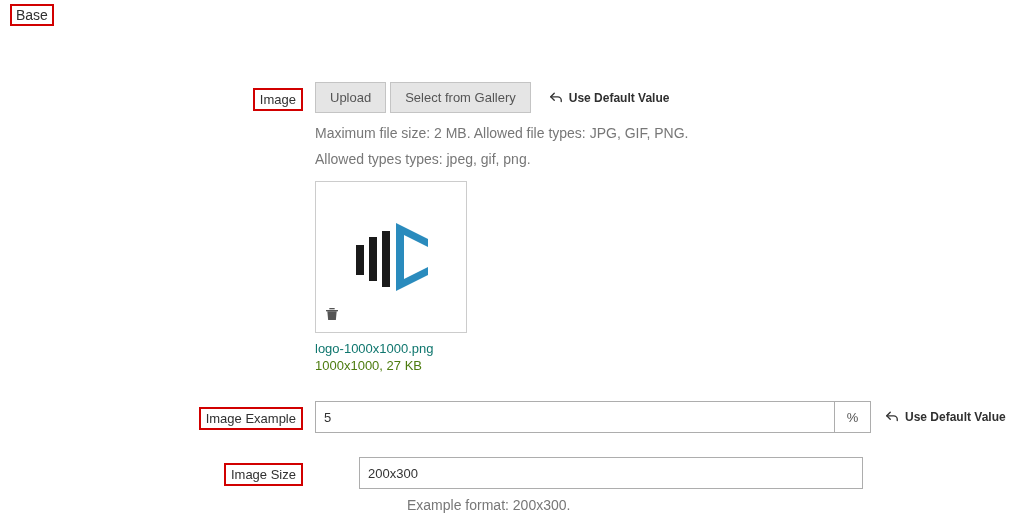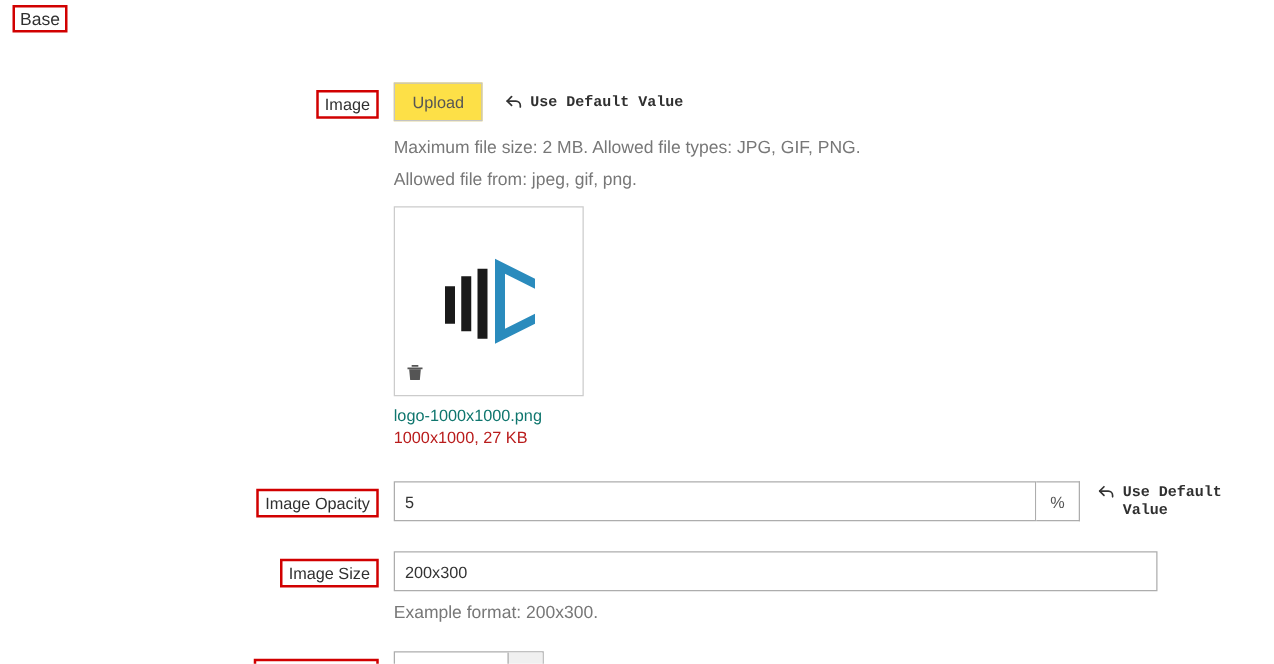--- a/index.html
+++ b/index.html
@@ -39,37 +39,36 @@
     font-size: 13px;
     color: #303030;
   }
   .value-col {
     flex: 1;
     display: flex;
     flex-direction: column;
     align-items: flex-start;
   }
   .btn {
-    background: #fde047;
+    background: #e5e5e5;
     border: 1px solid #c4c4c4;
     color: #555;
     font-size: 13px;
     padding: 7px 14px;
     cursor: pointer;
     margin-right: 4px;
   }
 
   .use-default {
     display: inline-flex;
-    align-items: flex-start;
+    align-items: center;
     margin-left: 14px;
     font-size: 12px;
     color: #303030;
     cursor: pointer;
-    font-family: Liberation Mono, monospace;
   }
   .use-default svg { margin-right: 6px; }
   .use-default-text { font-weight: 600; font-size: 12px; }
 
   .helper {
     font-size: 14px;
     color: #777;
     margin-top: 10px;
   }
   .helper.first { margin-top: 12px; }
@@ -85,21 +84,21 @@
     justify-content: center;
     background: #fff;
   }
   .trash {
     position: absolute;
     left: 8px;
     bottom: 6px;
     cursor: pointer;
   }
   .filename { font-size: 13px; color: #0f766e; margin-top: 8px; }
-  .filemeta { font-size: 13px; color: #b91c1c; margin-top: 2px; }
+  .filemeta { font-size: 13px; color: #4d7c0f; margin-top: 2px; }
 
   .text-input {
     width: 555px;
     height: 32px;
     border: 1px solid #adadad;
     padding: 0 8px;
     font-size: 13px;
     color: #333;
   }
   .input-with-suffix {
@@ -149,39 +148,40 @@
 <body>
 
 <div class="container">
 
   <div style="margin-left:0;">
     <span class="hl">
       <span class="section-title">Base</span>
     </span>
   </div>
 
-  <div class="form-row" style="margin-top:40px;">
+  <div class="form-row" style="margin-top:56px;">
     <div class="label-col">
       <span class="hl-fit">
         <span class="label-text">Image</span>
       </span>
     </div>
     <div class="value-col">
       <div class="button-row">
         <button class="btn">Upload</button>
+        <button class="btn">Select from Gallery</button>
         <span class="use-default">
           <svg width="14" height="14" viewBox="0 0 24 24" fill="none" stroke="#333" stroke-width="2.3" stroke-linecap="round" stroke-linejoin="round">
               <polyline points="9 4 3 10 9 16"></polyline>
               <path d="M3 10h12a6 6 0 0 1 6 6v2"></path>
             </svg>
           <span class="use-default-text">Use Default Value</span>
         </span>
       </div>
       <div class="helper first">Maximum file size: 2 MB. Allowed file types: JPG, GIF, PNG.</div>
-      <div class="helper">Allowed file from: jpeg, gif, png.</div>
+      <div class="helper">Allowed types types: jpeg, gif, png.</div>
 
       <div class="preview-box">
 
         <svg width="90" height="80" viewBox="0 0 90 80">
 
           <rect x="10" y="28" width="8" height="30" fill="#1a1a1a"></rect>
           <rect x="23" y="20" width="8" height="44" fill="#1a1a1a"></rect>
           <rect x="36" y="14" width="8" height="56" fill="#1a1a1a"></rect>
 
           <polygon points="50,6 82,22 82,30 58,18 58,62 82,50 82,58 50,74" fill="#2a8bbd"></polygon>
@@ -195,47 +195,47 @@
         </span>
       </div>
       <div class="filename">logo-1000x1000.png</div>
       <div class="filemeta">1000x1000, 27 KB</div>
     </div>
   </div>
 
   <div class="form-row" style="margin-top:28px;">
     <div class="label-col">
       <span class="hl-fit">
-        <span class="label-text">Image Opacity</span>
+        <span class="label-text">Image Example</span>
       </span>
     </div>
     <div class="value-col">
       <div class="input-with-suffix">
         <input class="text-input opacity-input" value="5" style="">
         <span class="suffix">%</span>
         <span class="use-default">
           <svg width="14" height="14" viewBox="0 0 24 24" fill="none" stroke="#333" stroke-width="2.3" stroke-linecap="round" stroke-linejoin="round">
               <polyline points="9 4 3 10 9 16"></polyline>
               <path d="M3 10h12a6 6 0 0 1 6 6v2"></path>
             </svg>
           <span class="use-default-text">Use Default Value</span>
         </span>
       </div>
     </div>
   </div>
 
-  <div class="form-row" style="margin-top:24px;">
+  <div class="form-row" style="margin-top:24px;gap:44px;">
     <div class="label-col">
       <span class="hl-fit">
         <span class="label-text">Image Size</span>
       </span>
     </div>
     <div class="value-col">
-      <input class="text-input" style="width: 611px;" value="200x300">
-      <div class="helper" style="margin-top:8px;">Example format: 200x300.</div>
+      <input class="text-input" style="width: 504px;" value="200x300">
+      <div class="helper" style="margin-top:8px;margin-left:48px;">Example format: 200x300.</div>
     </div>
   </div>
 
   <div class="form-row" style="margin-top:24px;">
     <div class="label-col">
       <span class="hl-fit">
         <span class="label-text">Image Position</span>
       </span>
     </div>
     <div class="value-col">

